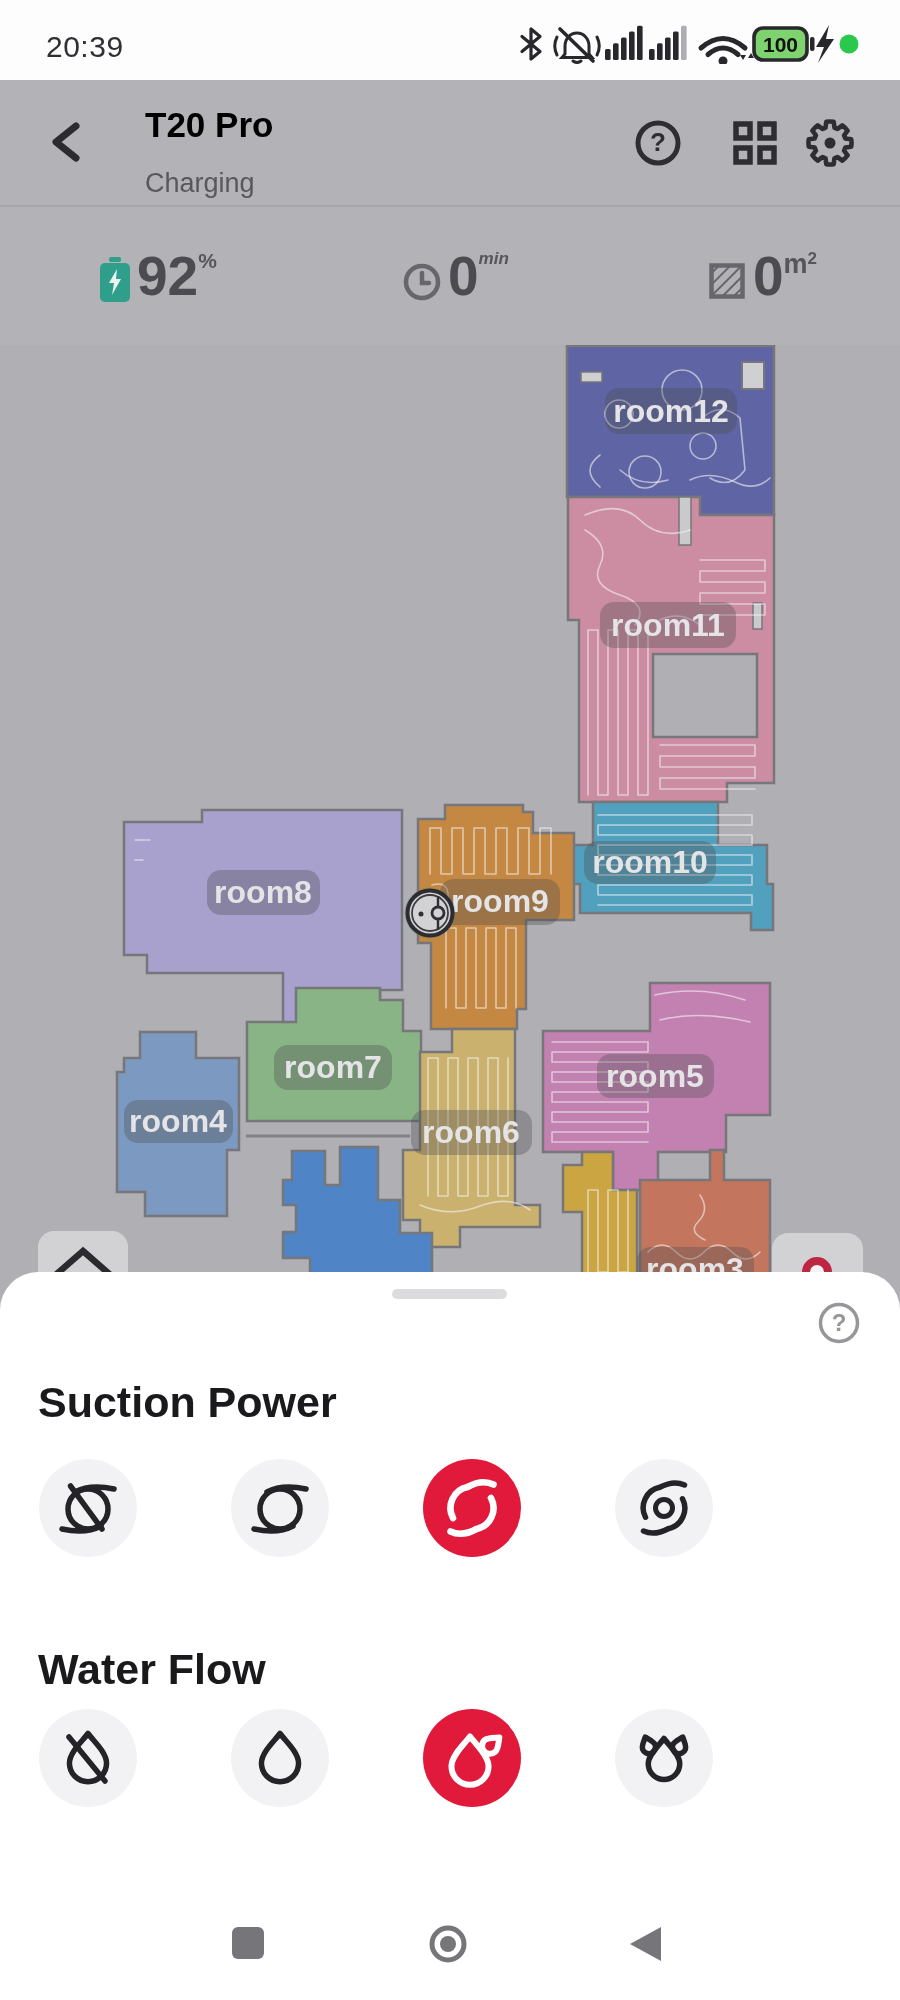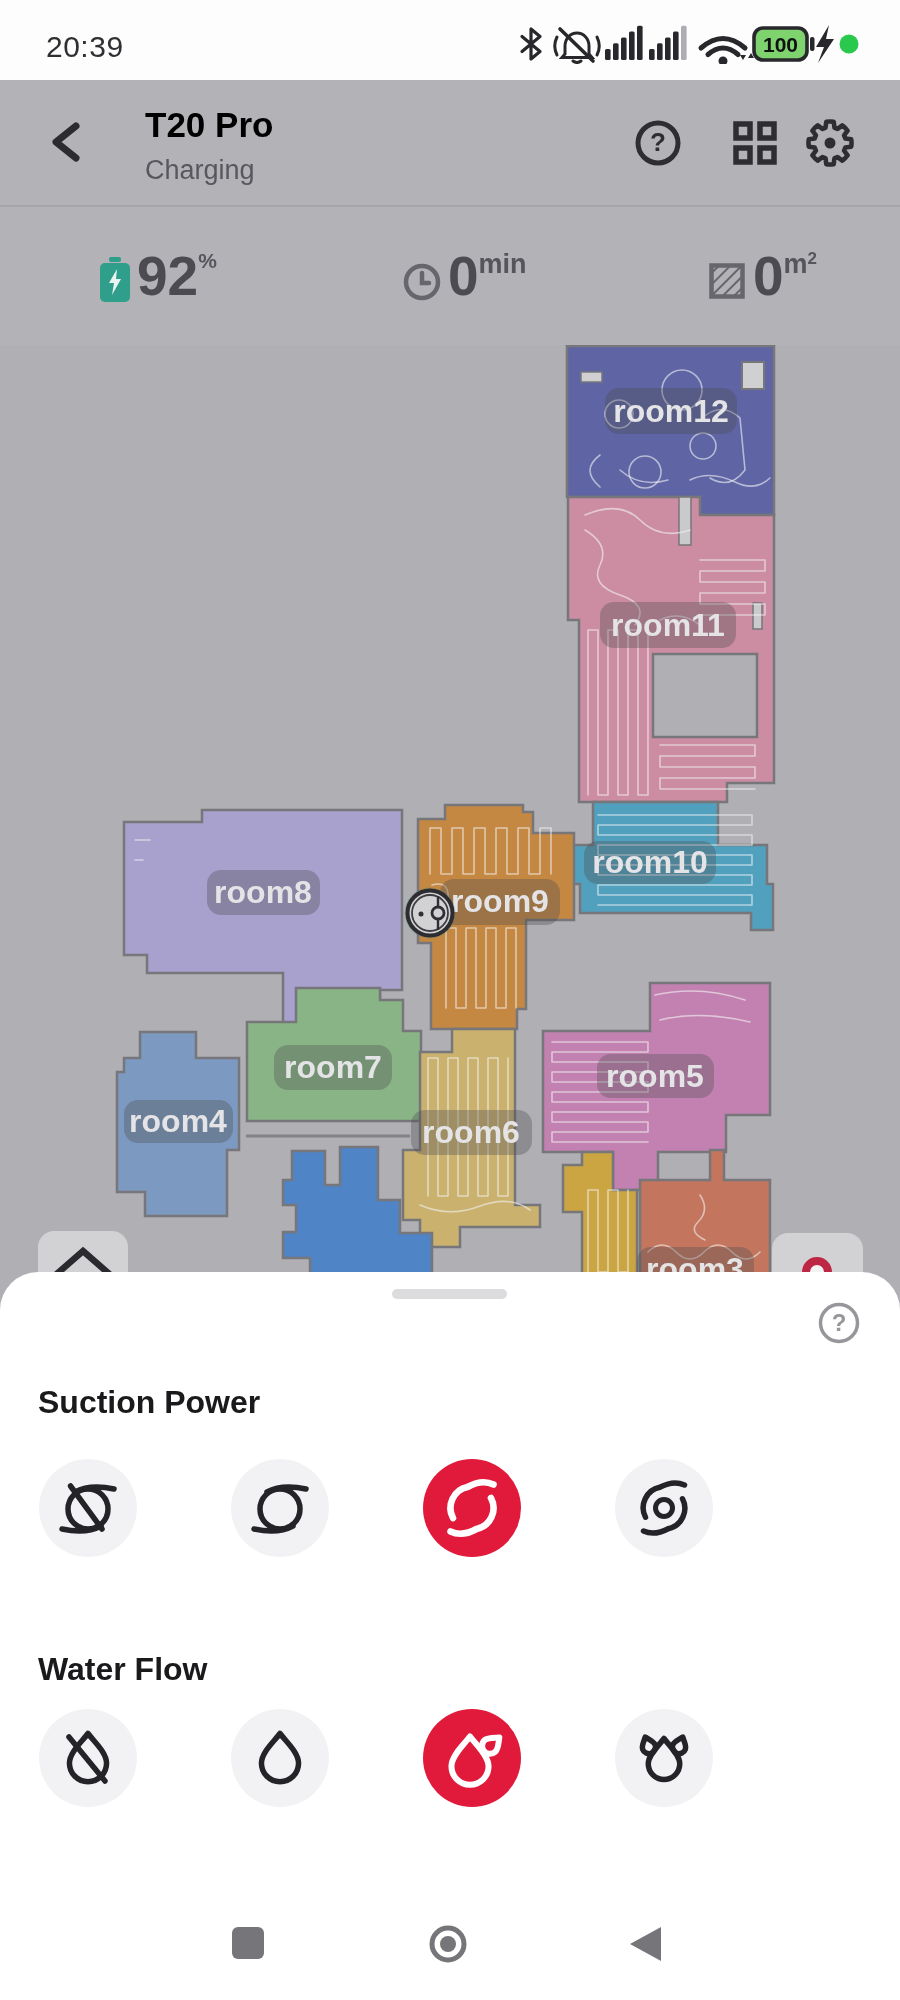--- a/index.html
+++ b/index.html
@@ -5,29 +5,29 @@
   * { margin:0; padding:0; box-sizing:border-box; }
   html,body { width:900px; height:2000px; font-family:"Liberation Sans", sans-serif; background:#fff; overflow:hidden; }
   .page { position:relative; width:900px; height:1440px; background:#ffffff; }
   .abs { position:absolute; }
   
   .statusbar { position:absolute; top:0; left:0; width:900px; height:80px; background:#fdfdfd; }
   .time { position:absolute; left:46px; top:30px; font-size:30px; color:#303034; letter-spacing:0.5px; }
   
   .header { position:absolute; top:80px; left:0; width:900px; height:125px; background:#b3b2b6; }
   .title { position:absolute; left:145px; top:25px; font-size:35px; font-weight:bold; color:#000000; }
-  .subtitle { position:absolute; left:145px; top:75px; font-size:27px; color:#57575d; }
+  .subtitle { position:absolute; left:145px; top:88px; font-size:27px; color:#57575d; }
   
   .stats { position:absolute; top:205px; left:0; width:900px; height:140px; background:#b3b2b6; border-top:2px solid #a6a5aa; }
   .bignum { font-size:55px; line-height:55px; font-weight:bold; color:#4b4b51;text-align:right; }
   .sup { font-size:21px; font-weight:bold; color:#55555b; vertical-align:top; }
   
   .sheet { position:absolute; top:1272px; left:0; width:900px; height:728px; background:#ffffff; border-radius:38px 38px 0 0; }
   .handle { position:absolute; left:392px; top:17px; width:115px; height:10px; border-radius:5px; background:#dcdcde; }
-  .sectitle { position:absolute; left:38px; font-size:32px; line-height:32px; font-weight:bold; color:#1a1a1d; }
+  .sectitle { position:absolute; left:38px; font-size:43px; line-height:32px; font-weight:bold; color:#1a1a1d; }
   .btn { position:absolute; width:98px; height:98px; border-radius:50%; background:#f2f2f4; }
   .btn.active { background:#e11a3c; }
 </style>
 </head>
 <body>
 <div class="page">
   <div class="statusbar">
     <div class="time">20:39</div>
     <svg class="abs" style="left:512px; top:24px;" width="360" height="40" viewBox="0 0 360 40">
       <g stroke="#28282c" stroke-width="3.2" fill="none" stroke-linecap="round" stroke-linejoin="round">
@@ -91,21 +91,21 @@
     <svg class="abs" style="left:100px; top:50px;" width="30" height="45" viewBox="0 0 30 45">
       <rect x="9" y="0" width="12" height="5" rx="2" fill="#2f9e8a"></rect>
       <rect x="0" y="6" width="30" height="39" rx="5" fill="#2f9e8a"></rect>
       <path d="M17 12 L9 26 L14 26 L12 38 L21 22 L16 22 Z" fill="#e9f4f1"></path>
     </svg>
     <div class="abs" style="left:137px; top:42px;"><span class="bignum">92</span><span class="sup">%</span></div>
     <svg class="abs" style="left:403px; top:56px;" width="38" height="38" viewBox="0 0 38 38">
       <circle cx="19" cy="19" r="16" fill="none" stroke="#66666c" stroke-width="4.5"></circle>
       <path d="M19 10 L19 20 L26 20" fill="none" stroke="#66666c" stroke-width="4.5" stroke-linecap="round"></path>
     </svg>
-    <div class="abs" style="left:448px; top:42px;"><span class="bignum">0</span><span class="sup" style="font-size:27px;">min</span></div>
+    <div class="abs" style="left:448px; top:42px;"><span class="bignum">0</span><span class="sup" style="font-size:17px;font-style:italic;">min</span></div>
     <svg class="abs" style="left:709px; top:56px;" width="36" height="36" viewBox="0 0 36 36">
       <defs>
           <pattern id="hat" width="8" height="8" patternTransform="rotate(45)" patternUnits="userSpaceOnUse">
             <rect width="8" height="8" fill="none"></rect>
             <line x1="0" y1="0" x2="0" y2="8" stroke="#66666c" stroke-width="4"></line>
           </pattern>
         </defs>
       <rect x="2.5" y="2.5" width="31" height="31" fill="url(#hat)" stroke="#66666c" stroke-width="4.5"></rect>
     </svg>
     <div class="abs" style="left:753px; top:42px;"><span class="bignum">0</span><span class="sup" style="font-size:27px;text-align:center;">m<span style="font-size:17px; vertical-align:top;">2</span></span></div>

